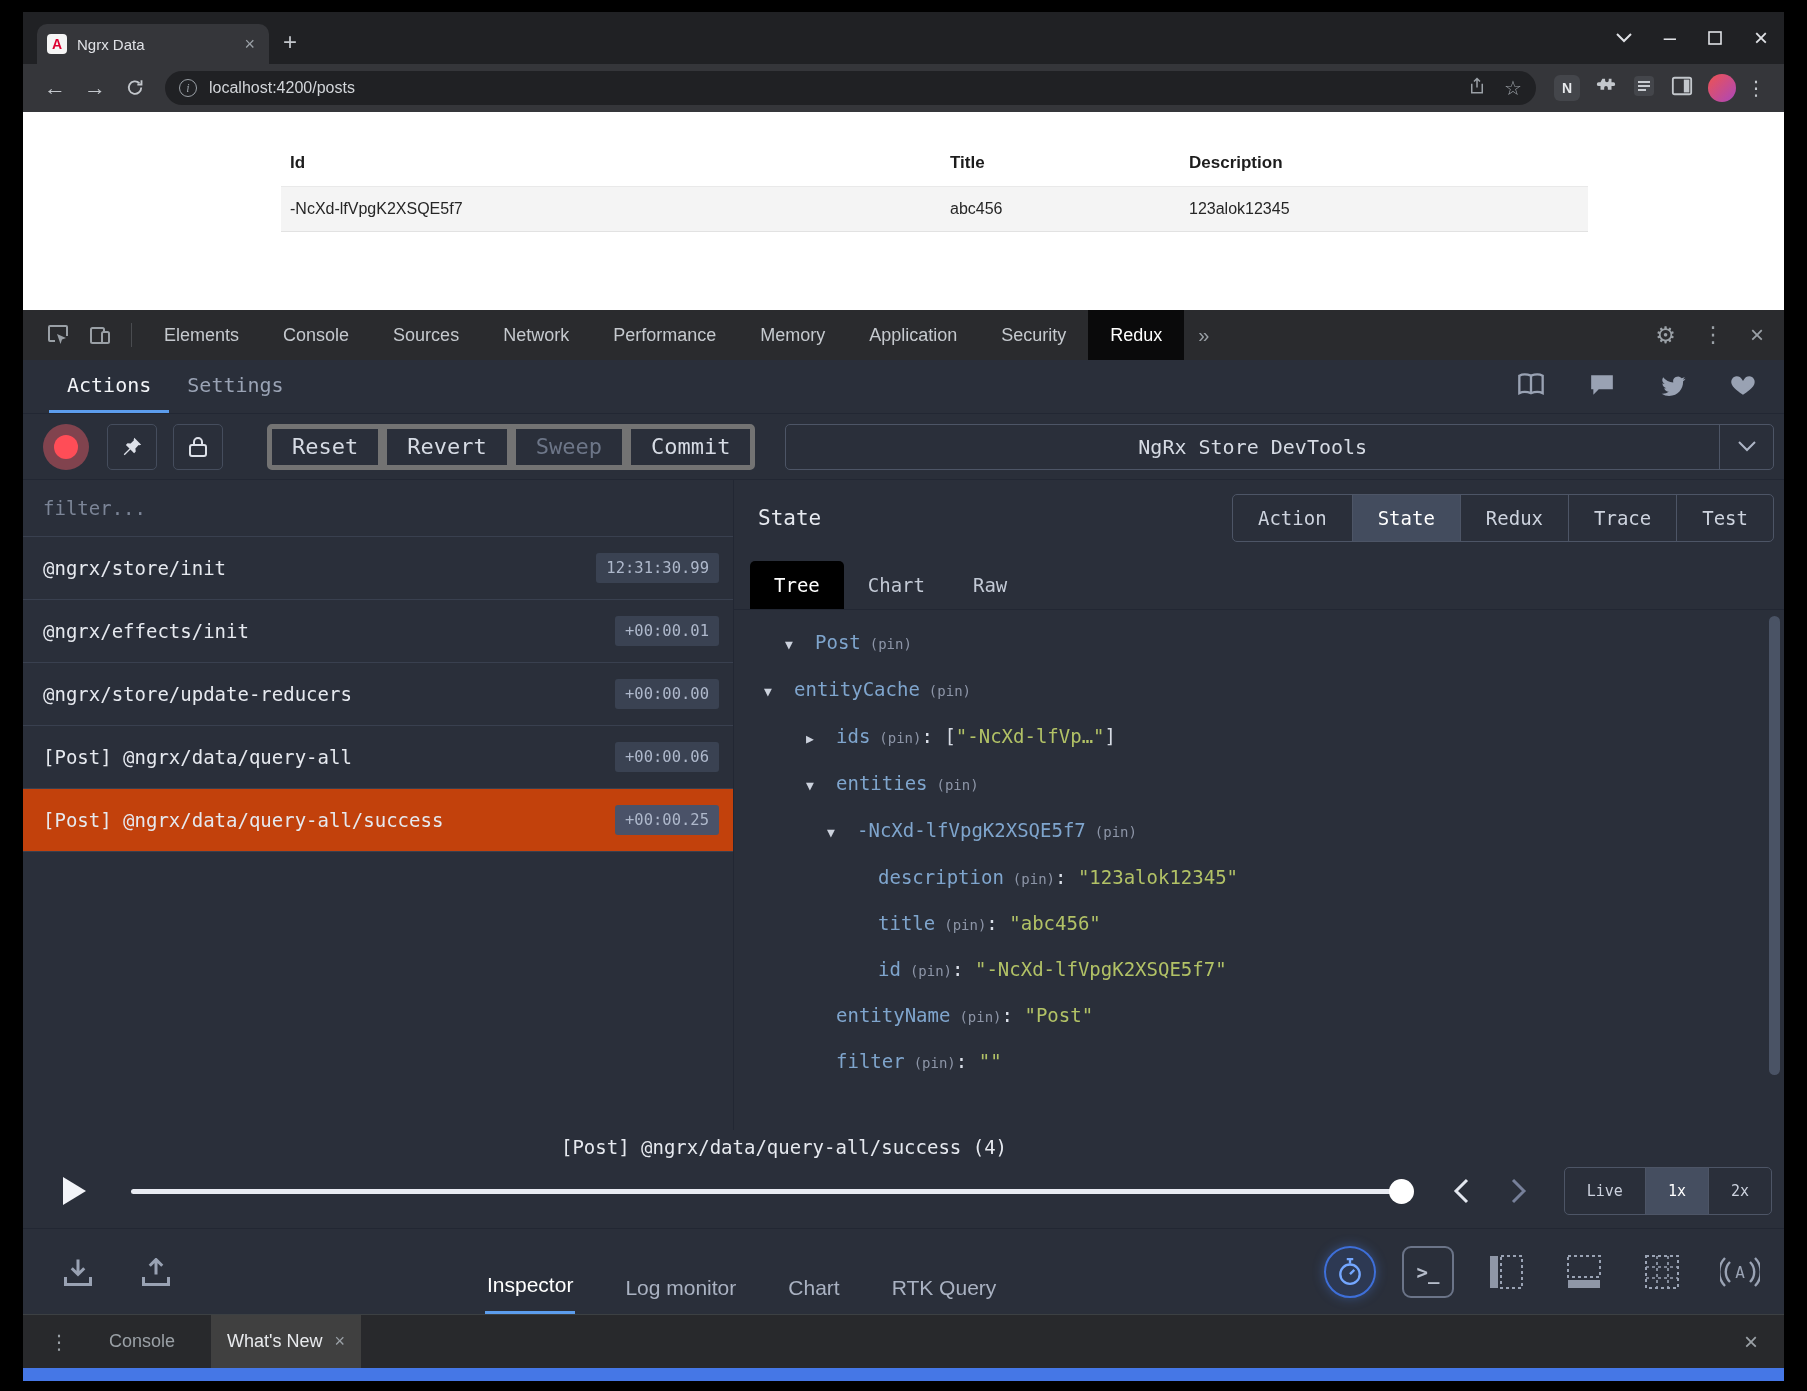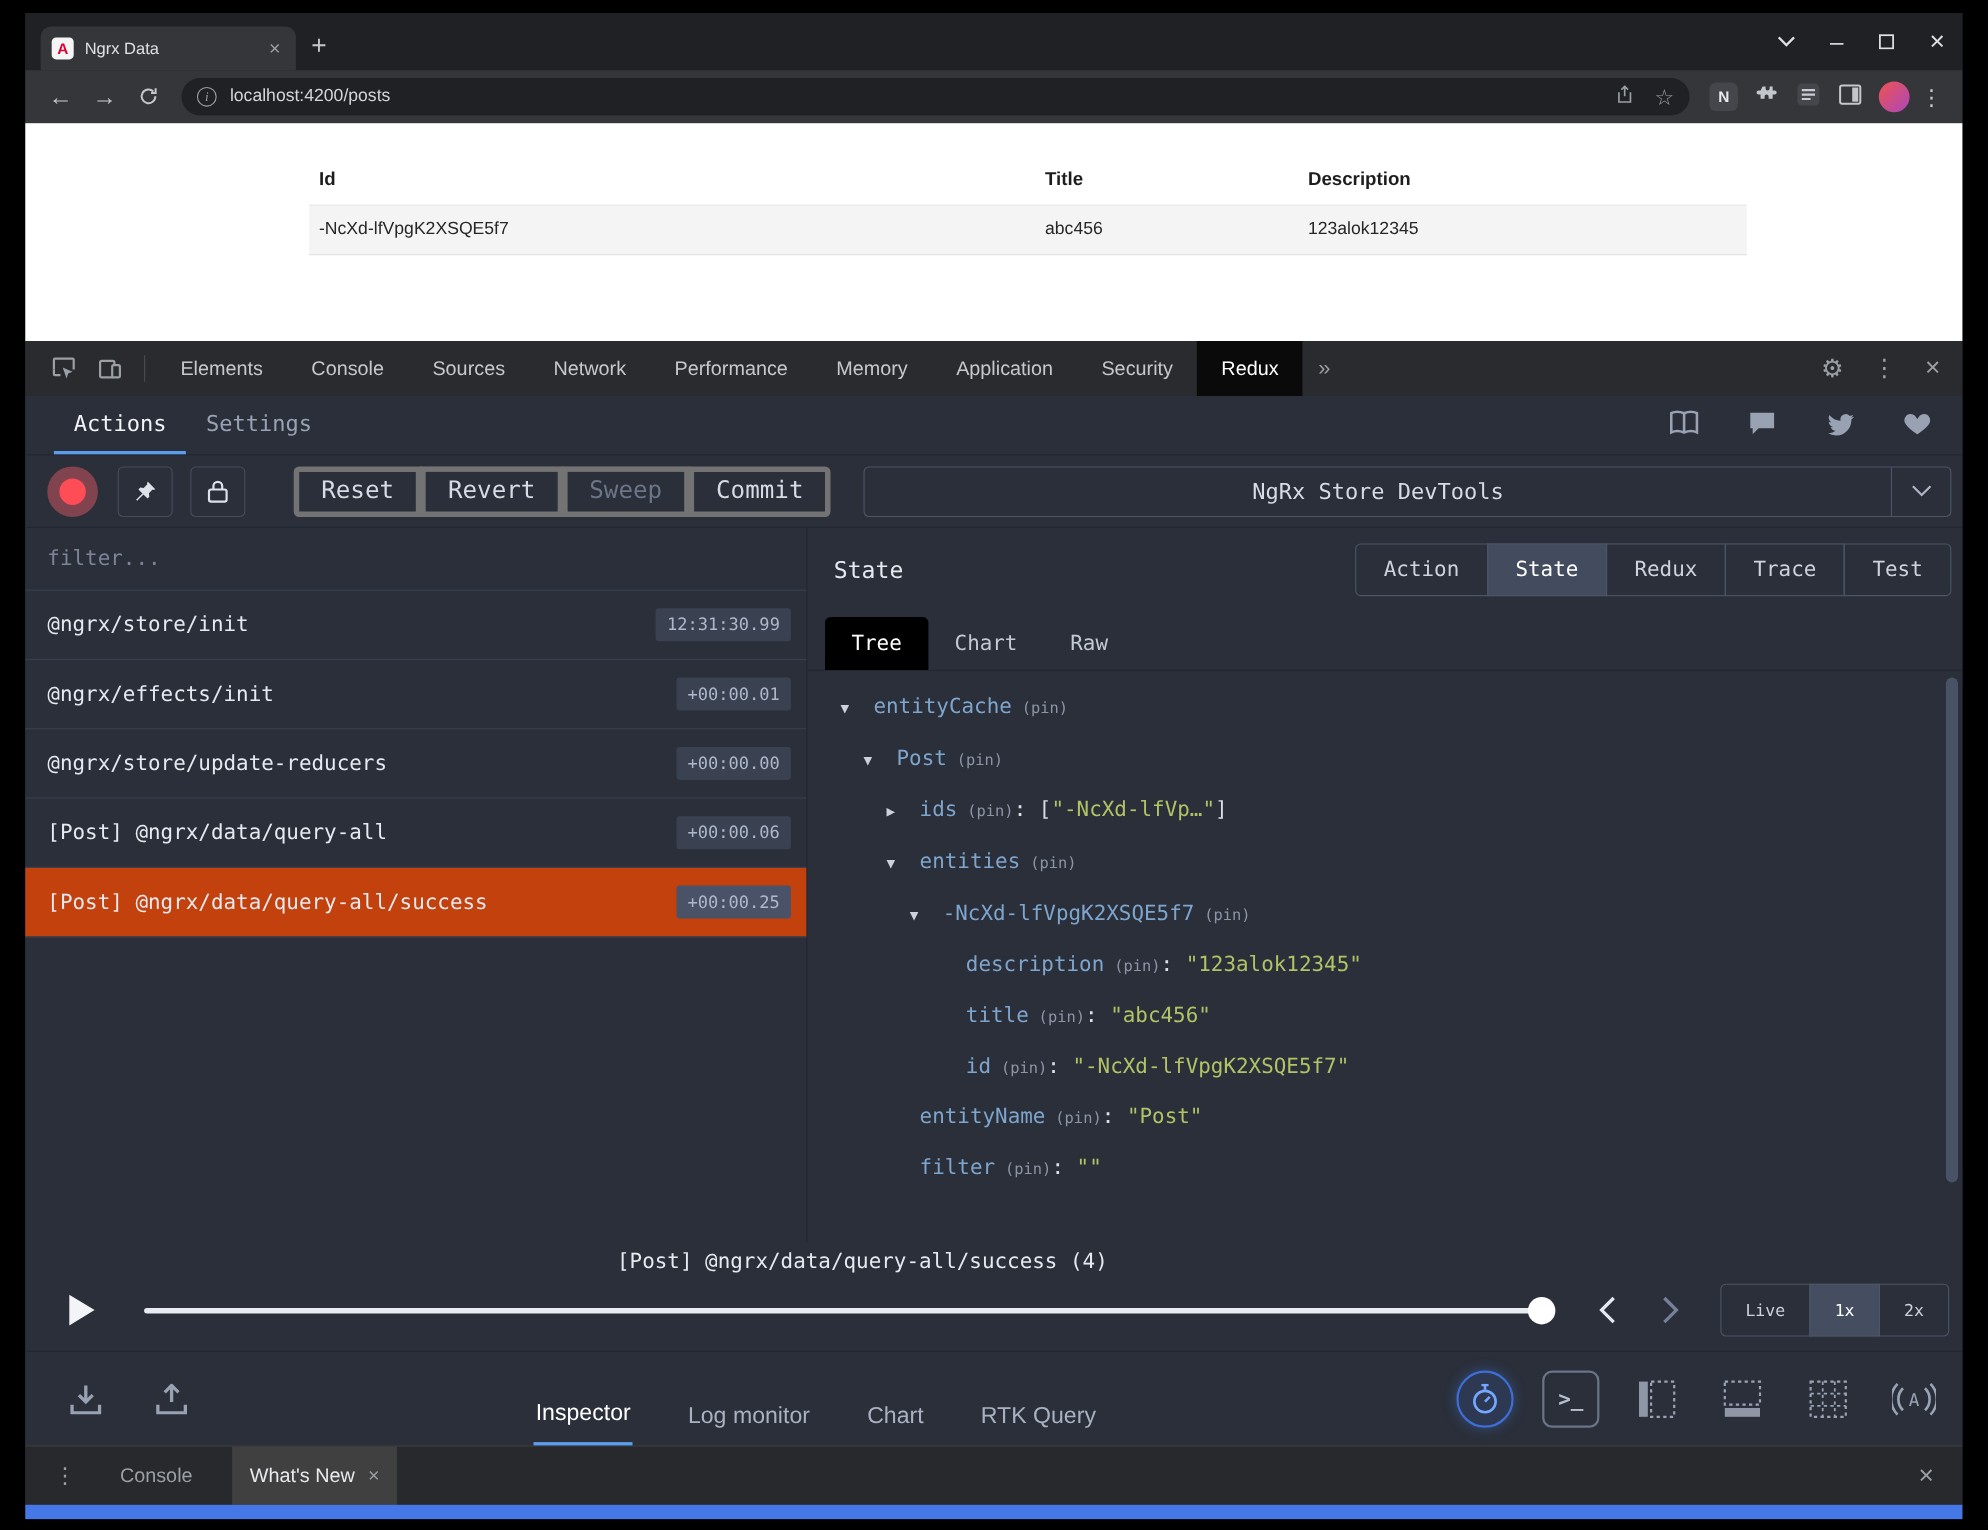--- a/index.html
+++ b/index.html
@@ -400,22 +400,22 @@
                 <div class="mode-btn">Test</div>
               </div>
           </div>
           <div class="rx-views" id="rx-views">
               <div class="view-tab active">Tree</div>
               <div class="view-tab">Chart</div>
               <div class="view-tab">Raw</div>
             </div>
           <div class="rx-tree">
             <div id="rx-tree-rows">
+                <div class="tree-row" style="padding-left: 35px;"><span class="tree-arrow">▼</span><span class="tree-key">Post</span><span class="tree-pin">(pin)</span></div>
                 <div class="tree-row" style="padding-left: 14px;"><span class="tree-arrow">▼</span><span class="tree-key">entityCache</span><span class="tree-pin">(pin)</span></div>
-                <div class="tree-row" style="padding-left: 35px;"><span class="tree-arrow">▼</span><span class="tree-key">Post</span><span class="tree-pin">(pin)</span></div>
                 <div class="tree-row" style="padding-left: 56px;"><span class="tree-arrow">▶</span><span class="tree-key">ids</span><span class="tree-pin">(pin)</span><span class="tree-colon">: </span><span class="tv-plain">[</span><span class="tv-string">"-NcXd-lfVp…"</span><span class="tv-plain">]</span></div>
                 <div class="tree-row" style="padding-left: 56px;"><span class="tree-arrow">▼</span><span class="tree-key">entities</span><span class="tree-pin">(pin)</span></div>
                 <div class="tree-row" style="padding-left: 77px;"><span class="tree-arrow">▼</span><span class="tree-key">-NcXd-lfVpgK2XSQE5f7</span><span class="tree-pin">(pin)</span></div>
                 <div class="tree-row" style="padding-left: 98px;"><span class="tree-arrow"></span><span class="tree-key">description</span><span class="tree-pin">(pin)</span><span class="tree-colon">: </span><span class="tv-string">"123alok12345"</span></div>
                 <div class="tree-row" style="padding-left: 98px;"><span class="tree-arrow"></span><span class="tree-key">title</span><span class="tree-pin">(pin)</span><span class="tree-colon">: </span><span class="tv-string">"abc456"</span></div>
                 <div class="tree-row" style="padding-left: 98px;"><span class="tree-arrow"></span><span class="tree-key">id</span><span class="tree-pin">(pin)</span><span class="tree-colon">: </span><span class="tv-string">"-NcXd-lfVpgK2XSQE5f7"</span></div>
                 <div class="tree-row" style="padding-left: 56px;"><span class="tree-arrow"></span><span class="tree-key">entityName</span><span class="tree-pin">(pin)</span><span class="tree-colon">: </span><span class="tv-string">"Post"</span></div>
                 <div class="tree-row" style="padding-left: 56px;"><span class="tree-arrow"></span><span class="tree-key">filter</span><span class="tree-pin">(pin)</span><span class="tree-colon">: </span><span class="tv-string">""</span></div>
               </div>
             <div class="tree-scroll">

